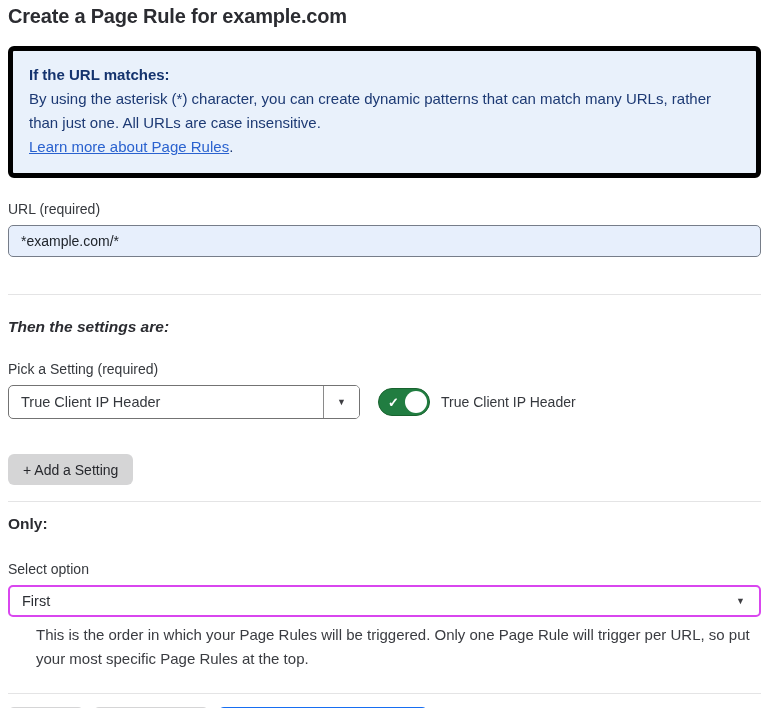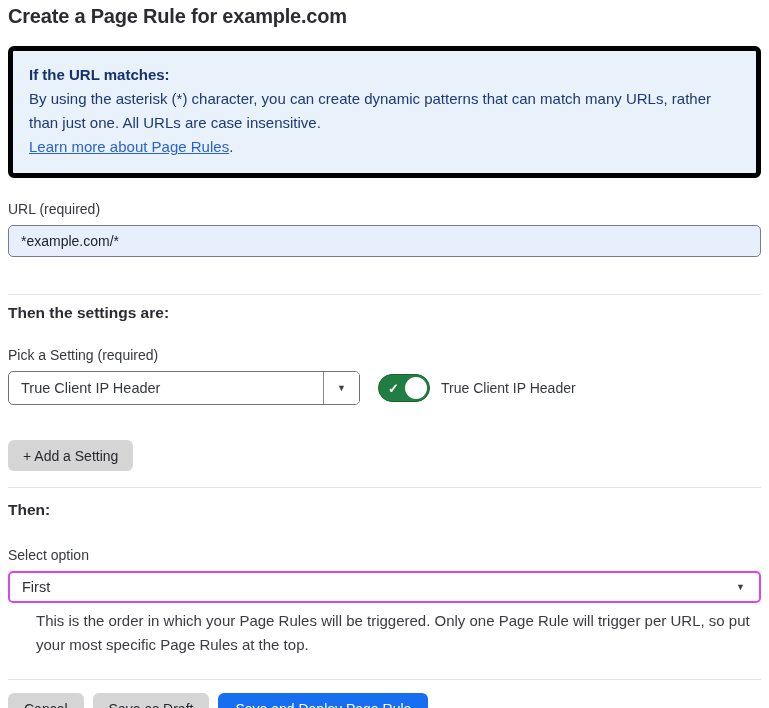--- a/index.html
+++ b/index.html
@@ -58,21 +58,21 @@
     border-top: 1px solid #e4e4e5;
   }
   .divider-1 { margin-top: 37px; }
   .divider-2 { margin-top: 16px; }
   .divider-3 { margin-top: 22px; }
   .section-heading {
     font-size: 15.5px;
     font-weight: 700;
     color: #2b2c31;
   }
-  .heading-settings { margin-top: 9px; }
+  .heading-settings { margin-top: 23px; font-style: italic; }
   .heading-order { margin-top: 13px; }
   .picker-label { margin-top: 25px; }
   .setting-row {
     margin-top: 8px;
     display: flex;
     align-items: center;
   }
   .select-split {
     width: 352px;
     height: 34px;
@@ -222,21 +222,21 @@
     <span class="toggle-check">✓</span>
     <span class="toggle-knob"></span>
   </div>
   <div class="toggle-label">True Client IP Header</div>
 </div>
 
 <button class="btn btn-gray add-setting-btn">+ Add a Setting</button>
 
 <hr class="divider divider-2">
 
-<div class="section-heading heading-order">Then:</div>
+<div class="section-heading heading-order">Only:</div>
 
 <div class="field-label order-label">Select option</div>
 
 <div class="full-select">
   <span>First</span>
   <span class="caret">▼</span>
 </div>
 
 <div class="help-text">This is the order in which your Page Rules will be triggered. Only one Page Rule will trigger per URL, so put your most specific Page Rules at the top.</div>
 

